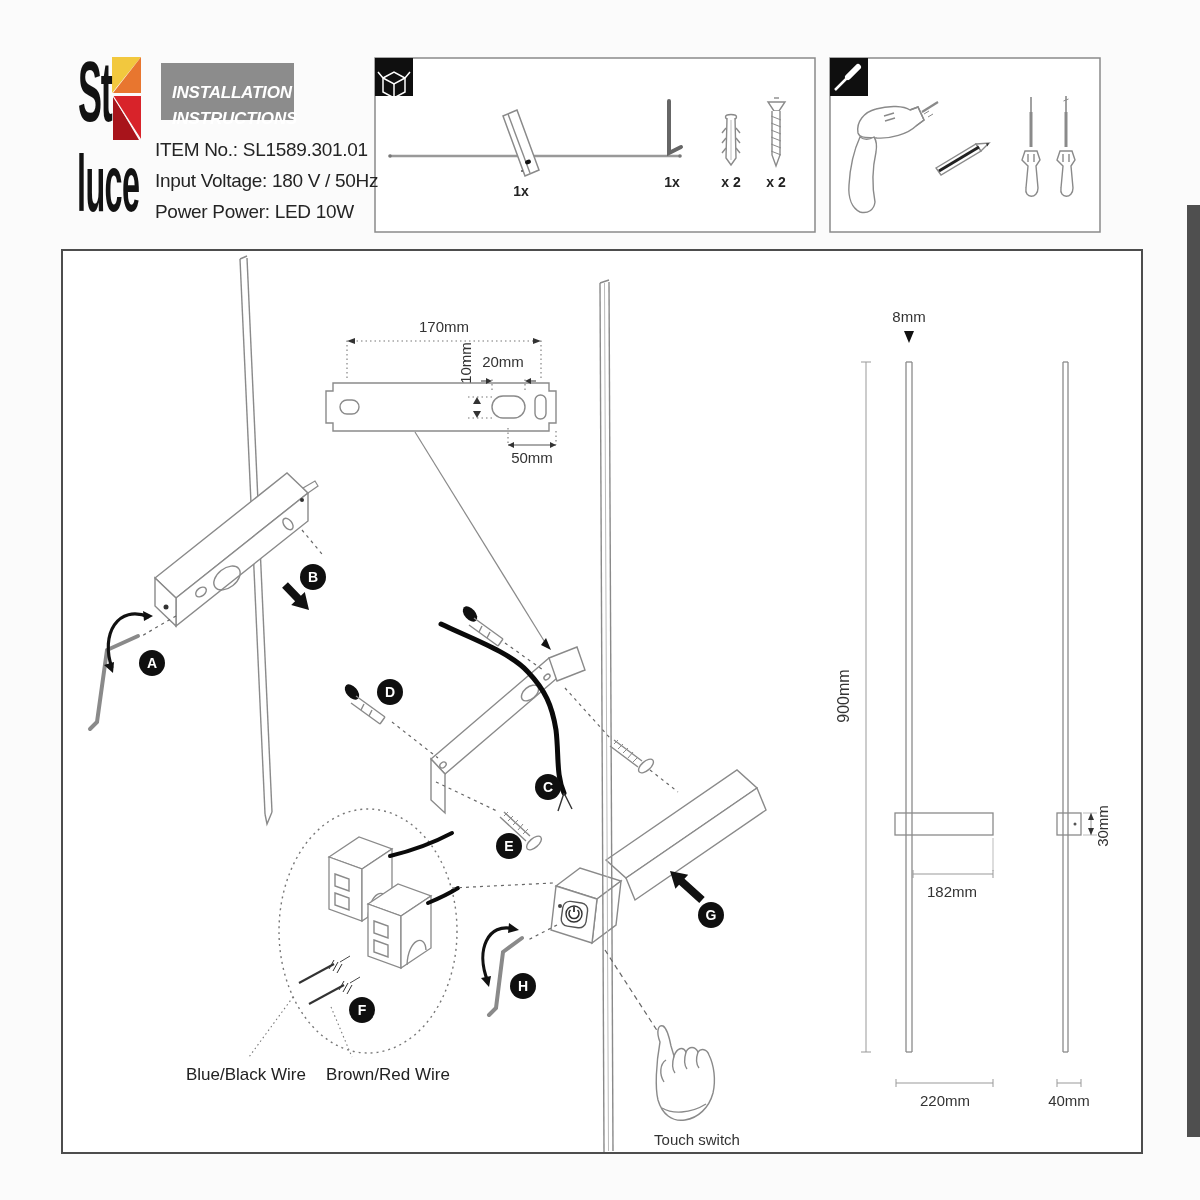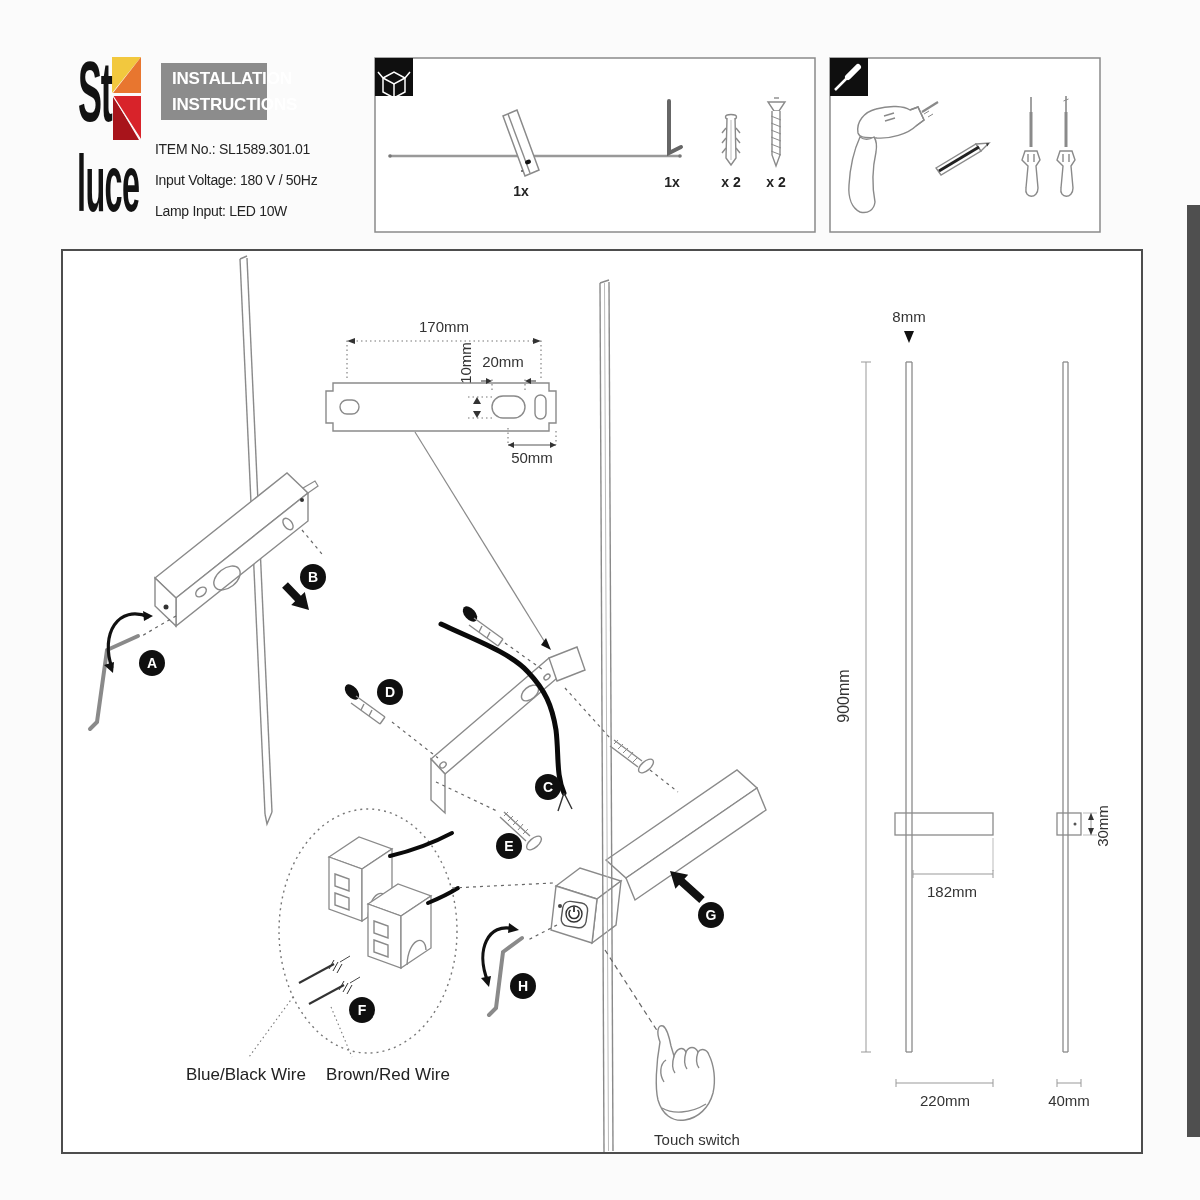--- a/index.html
+++ b/index.html
@@ -4,24 +4,24 @@
 <style>
   html,body{margin:0;padding:0;background:#e9e9e9;}
   .sheet{position:relative;width:1200px;height:1200px;background:#fbfbfb;overflow:hidden;
          font-family:"Liberation Sans",sans-serif;}
   svg.art{position:absolute;left:0;top:0;}
   
   .logo-st{position:absolute;left:78px;top:50px;font-size:60px;font-weight:bold;color:#121212;
            transform:scale(0.60,1.42);transform-origin:0 0;letter-spacing:-2px;line-height:60px;}
   .logo-luce{position:absolute;left:77px;top:143px;font-size:54px;font-weight:bold;color:#121212;
            transform:scale(0.60,1.48);transform-origin:0 0;letter-spacing:-1px;line-height:54px;}
-  .title-box{position:absolute;left:161px;top:63px;width:106px;height:57px;background:#8c8c8c;
+  .title-box{position:absolute;left:161px;top:63px;width:133px;height:57px;background:#8c8c8c;
            color:#fff;font-weight:bold;font-size:17px;letter-spacing:-0.2px;line-height:26px;
-           padding:3px 0 0 11px;box-sizing:border-box;}
-  .item-info{position:absolute;left:155px;top:134px;font-size:14px;letter-spacing:-0.3px;
+           padding:17px 0 0 11px;box-sizing:border-box;font-style:italic;}
+  .item-info{position:absolute;left:155px;top:134px;font-size:19px;letter-spacing:-0.3px;
            color:#242424;line-height:31px;white-space:nowrap;}
   
   .dim{font:15px "Liberation Sans",sans-serif;fill:#333;}
   .qty{font:bold 14px "Liberation Sans",sans-serif;fill:#222;}
   .lbl{font:bold 14px "Liberation Sans",sans-serif;fill:#fff;}
   .wiretxt{font:17px "Liberation Sans",sans-serif;fill:#222;}
   .thin{stroke:#8a8a8a;stroke-width:1.4;fill:none;}
   .thinf{stroke:#8a8a8a;stroke-width:1.4;fill:#fff;}
   .dash{stroke:#666;stroke-width:1.2;fill:none;stroke-dasharray:3 4;}
   .dot{stroke:#777;stroke-width:1.1;fill:none;stroke-dasharray:1.5 3;}
@@ -407,16 +407,16 @@
   <div class="logo-luce">luce</div>
 
   <div class="title-box">
     <div>INSTALLATION</div>
     <div>INSTRUCTIONS</div>
   </div>
 
   <div class="item-info">
     <div>ITEM No.: SL1589.301.01</div>
     <div>Input Voltage: 180 V / 50Hz</div>
-    <div>Lamp Input: LED 10W</div>
+    <div>Power Power: LED 10W</div>
   </div>
 
 </div>
 
 </body></html>

